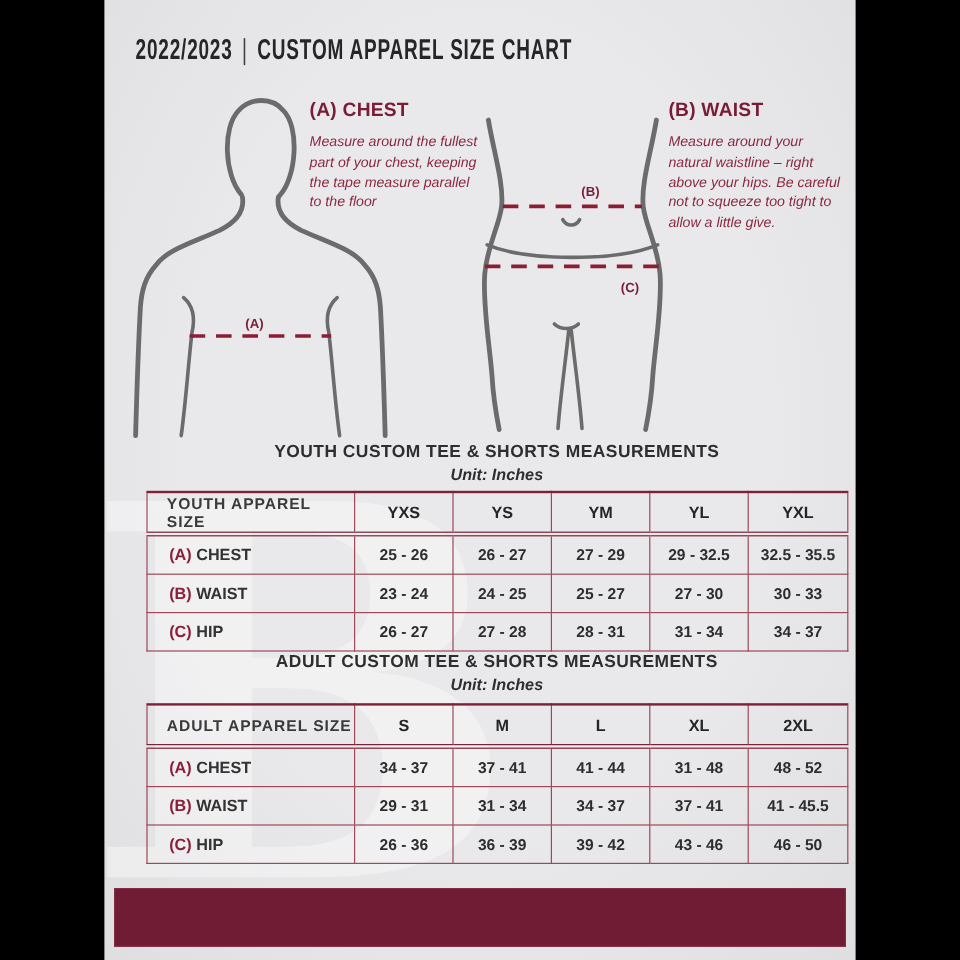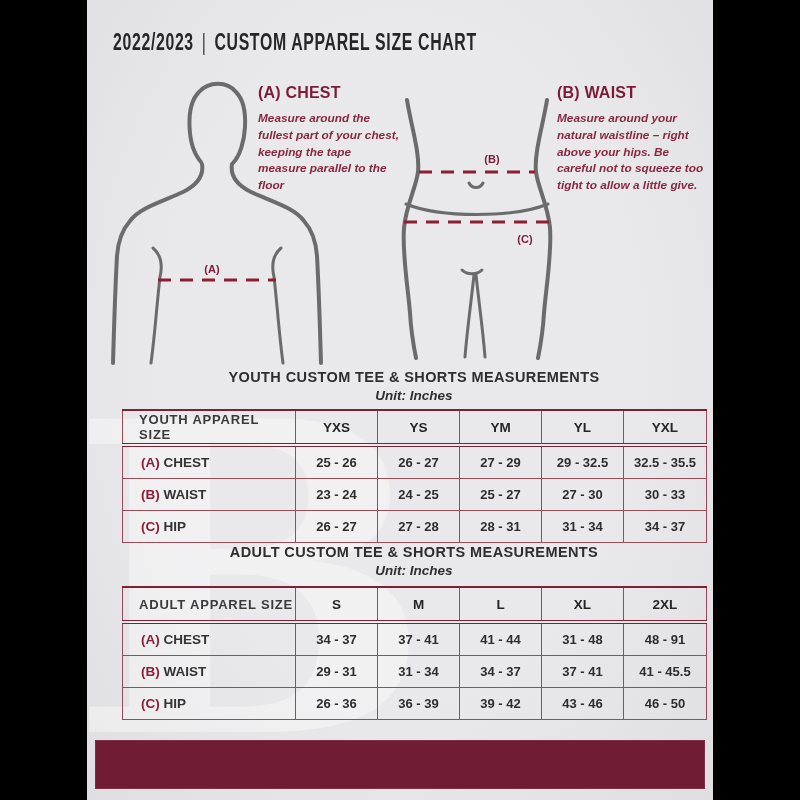--- a/index.html
+++ b/index.html
@@ -57,21 +57,21 @@
   .guide { position:absolute; z-index:1; }
   .guide-a { left:171px; top:84px; width:142px; }
   .guide-b { left:470px; top:84px; width:150px; }
   .guide-c { left:470px; top:218px; width:150px; }
   .guide-heading {
     font-size:16px; font-weight:800; color:#7a1c36;
     letter-spacing:0.2px; margin:0 0 8px 0;
   }
   .guide-body {
     font-style:italic; font-size:11.8px; line-height:1.42;
-    color:#8a2740; font-weight:700; white-space:pre-line; margin:0;
+    color:#8a2740; font-weight:400; white-space:pre-line; margin:0;
   }
 
   
   .section-title {
     position:absolute; left:35px; width:584px; z-index:1;
     text-align:center; font-size:14.5px; font-weight:700;
     letter-spacing:0.4px; color:#2e2e2e;
   }
   .unit-line {
     position:absolute; left:35px; width:584px; z-index:1;
@@ -234,21 +234,21 @@
         <th>2XL</th>
       </tr>
     </thead>
     <tbody>
       <tr>
         <td class="row-label"><span class="row-prefix">(A)</span> <span>CHEST</span></td>
         <td>34 - 37</td>
         <td>37 - 41</td>
         <td>41 - 44</td>
         <td>31 - 48</td>
-        <td>48 - 91</td>
+        <td>48 - 52</td>
       </tr>
       <tr>
         <td class="row-label"><span class="row-prefix">(B)</span> <span>WAIST</span></td>
         <td>29 - 31</td>
         <td>31 - 34</td>
         <td>34 - 37</td>
         <td>37 - 41</td>
         <td>41 - 45.5</td>
       </tr>
       <tr>

